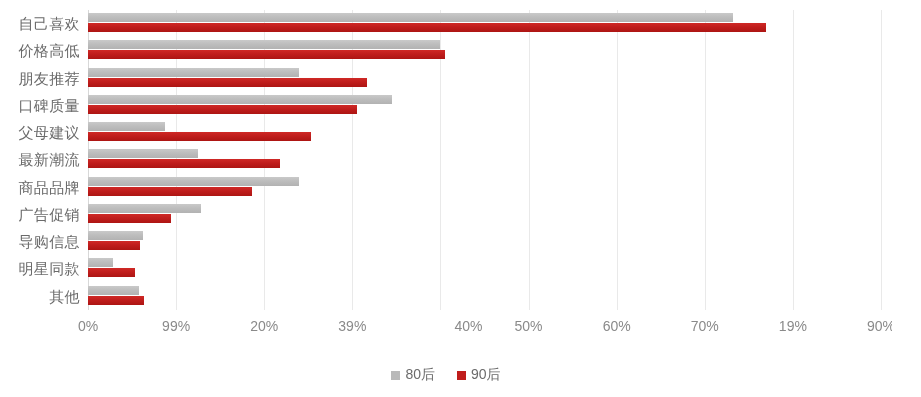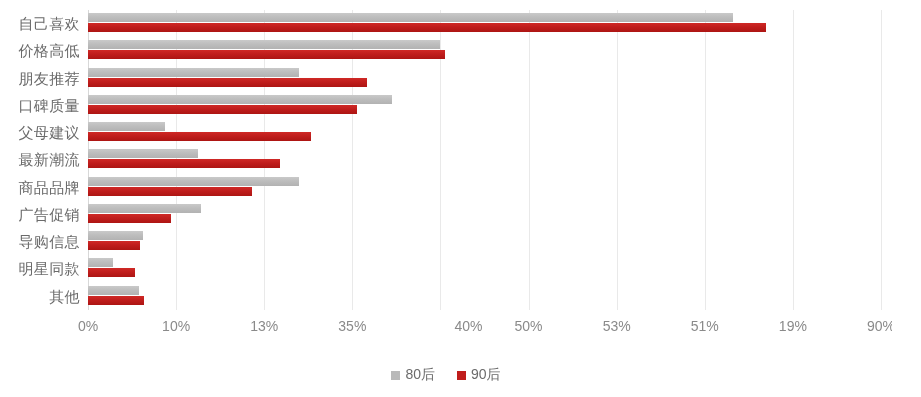--- a/index.html
+++ b/index.html
@@ -231,27 +231,27 @@
       <div class="cat-label-wrap" style="top: 245.455px; height: 27.2727px;">
         <div class="cat-label" style="line-height: 27.2727px;">明星同款</div>
       </div>
       <div class="cat-label-wrap" style="top: 272.727px; height: 27.2727px;">
         <div class="cat-label" style="line-height: 27.2727px;">其他</div>
       </div>
     </div>
 
   <div id="x-axis">
       <div class="xtick" style="left: 0px;">0%</div>
-      <div class="xtick" style="left: 88.1111px;">10%</div>
-      <div class="xtick" style="left: 176.222px;">13%</div>
-      <div class="xtick" style="left: 264.333px;">35%</div>
+      <div class="xtick" style="left: 88.1111px;">99%</div>
+      <div class="xtick" style="left: 176.222px;">20%</div>
+      <div class="xtick" style="left: 264.333px;">39%</div>
       <div class="xtick" style="left: 352.444px; margin-left: 28px;">40%</div>
       <div class="xtick" style="left: 440.556px; text-align: right;">50%</div>
-      <div class="xtick" style="left: 528.667px;">53%</div>
-      <div class="xtick" style="left: 616.778px;">51%</div>
+      <div class="xtick" style="left: 528.667px;">60%</div>
+      <div class="xtick" style="left: 616.778px;">70%</div>
       <div class="xtick" style="left: 704.889px;">19%</div>
       <div class="xtick" style="left: 793px;">90%</div>
     </div>
 
   <div id="legend">
       <div class="legend-item">
         <span class="legend-swatch s80"></span>
         <span class="legend-text">80后</span>
       </div>
       <div class="legend-item">

